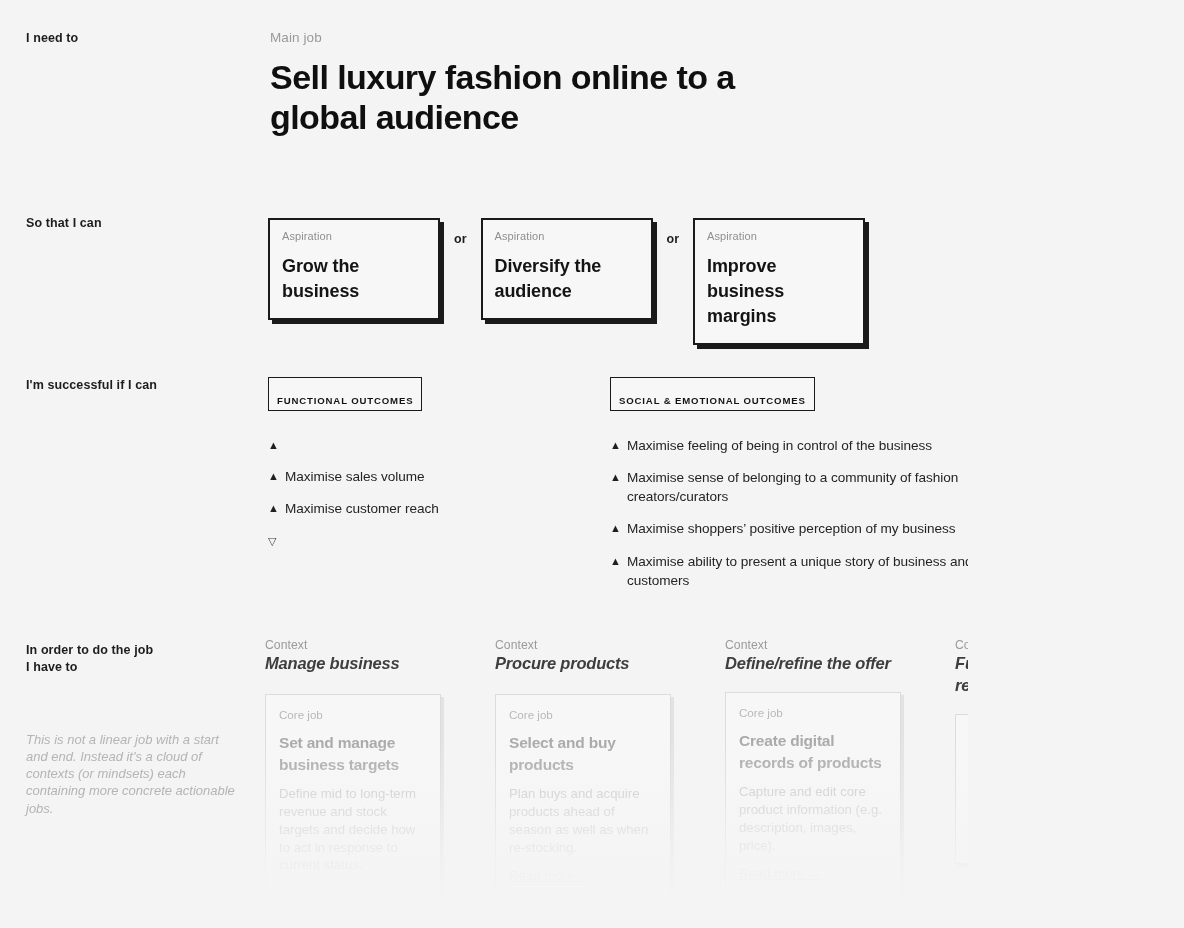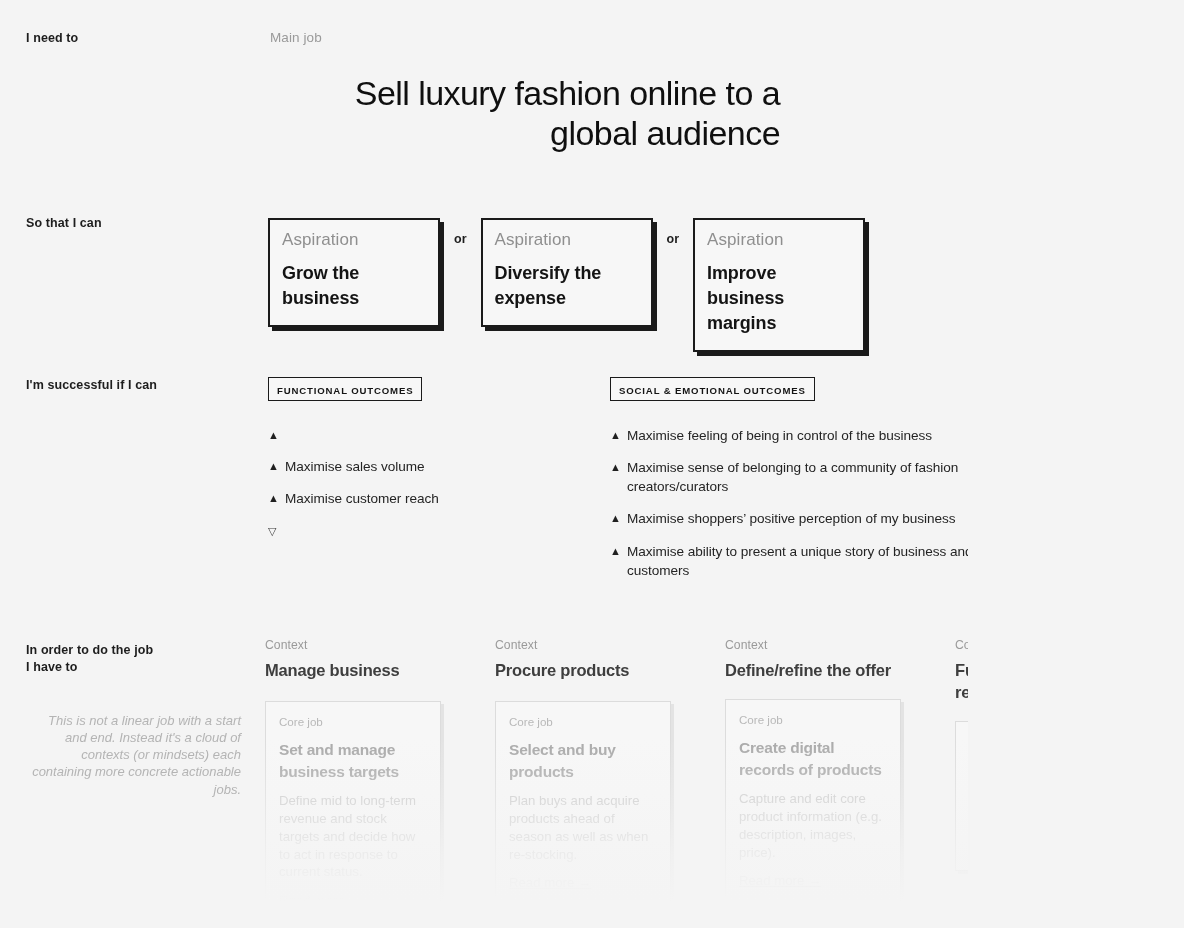--- a/index.html
+++ b/index.html
@@ -42,28 +42,27 @@
 
   
   #sec-mainjob { position: absolute; left: 270px; top: 30px; width: 620px; }
   .eyebrow {
     font-size: 13.5px;
     color: #9a9a9a;
     letter-spacing: 0.1px;
     line-height: 1.2;
   }
   .main-title {
-    margin-top: 27px;
+    margin-top: 11px;
     font-size: 34px;
-    font-weight: normal;
+    font-weight: bold;
     color: #0f0f0f;
     line-height: 1.18;
     letter-spacing: -0.55px;
     max-width: 510px;
-    text-align: right;
   }
 
   
   #sec-aspiration {
     position: absolute;
     left: 268px;
     top: 218px;
     display: flex;
     align-items: flex-start;
   }
@@ -71,21 +70,21 @@
     border: 2px solid #1a1a1a;
     background: #f7f7f7;
     box-shadow: 4px 4px 0 0 #1a1a1a;
     padding: 10px 12px 14px 12px;
     min-height: 60px;
   }
   .asp-box.w1 { width: 172px; }
   .asp-box.w2 { width: 172px; }
   .asp-box.w3 { width: 172px; }
   .asp-eyebrow {
-    font-size: 17px;
+    font-size: 11px;
     color: #8f8f8f;
     line-height: 1.2;
     letter-spacing: 0.1px;
   }
   .asp-title {
     margin-top: 11px;
     font-size: 18px;
     font-weight: bold;
     color: #141414;
     line-height: 1.38;
@@ -102,21 +101,21 @@
 
   
   #sec-outcomes { position: absolute; left: 268px; top: 377px; width: 900px; }
   .outcome-cols { display: flex; }
   .col-functional { width: 340px; }
   .col-social { width: 460px; margin-left: 2px; }
   .badge {
     display: inline-block;
     border: 1.6px solid #1a1a1a;
     background: #f7f7f7;
-    padding: 8px 8px 4px 8px;
+    padding: 18px 8px 4px 8px;
     font-size: 9.6px;
     font-weight: bold;
     letter-spacing: 0.85px;
     color: #141414;
     line-height: 1;
     text-transform: uppercase;
   }
   .outcome-list { margin-top: 26px; }
   .outcome-item {
     display: flex;
@@ -152,27 +151,27 @@
   }
   .ctx-track { display: flex; }
   .ctx-col { width: 230px; flex: 0 0 230px; }
   .ctx-eyebrow {
     font-size: 12.2px;
     color: #9a9a9a;
     line-height: 1.2;
     letter-spacing: 0.05px;
   }
   .ctx-title {
-    margin-top: 7px;
     font-size: 16.5px;
     font-weight: bold;
     color: #3e3e3e;
     line-height: 1.33;
     letter-spacing: -0.2px;
     width: 180px;
+    font-style: italic;
   }
   .corejob-card {
     margin-top: 19px;
     width: 176px;
     border: 1px solid #dcdcdc;
     background: #f7f7f7;
     box-shadow: 3px 3px 0 0 #e3e3e3;
     padding: 13px 13px 15px 13px;
   }
   .cj-eyebrow {
@@ -236,39 +235,39 @@
 
   <div class="rail-label" style="top:30px;">I need to</div>
 
   <div class="rail-label" style="top:215px;">So that I can</div>
 
   <div class="rail-label" style="top:377px;">I'm successful if I can</div>
 
   <div class="rail-label" style="top:642px; white-space:pre-line;">In order to do the job
 I have to</div>
 
-  <div class="rail-note" style="top:712px;text-align:right;">This is not a linear job with a start and end. Instead it's a cloud of contexts (or mindsets) each containing more concrete actionable jobs.</div>
+  <div class="rail-note" style="top:731px;">This is not a linear job with a start and end. Instead it's a cloud of contexts (or mindsets) each containing more concrete actionable jobs.</div>
 
   <div id="sec-mainjob">
     <div class="eyebrow">Main job</div>
     <div class="main-title">Sell luxury fashion online to a global audience</div>
   </div>
 
   <div id="sec-aspiration">
 
     <div class="asp-box w1">
       <div class="asp-eyebrow">Aspiration</div>
       <div class="asp-title">Grow the business</div>
     </div>
 
     <div class="or-sep">or</div>
 
     <div class="asp-box w2">
       <div class="asp-eyebrow">Aspiration</div>
-      <div class="asp-title">Diversify the expense</div>
+      <div class="asp-title">Diversify the audience</div>
     </div>
 
     <div class="or-sep">or</div>
 
     <div class="asp-box w3">
       <div class="asp-eyebrow">Aspiration</div>
       <div class="asp-title">Improve business margins</div>
     </div>
 
   </div>

